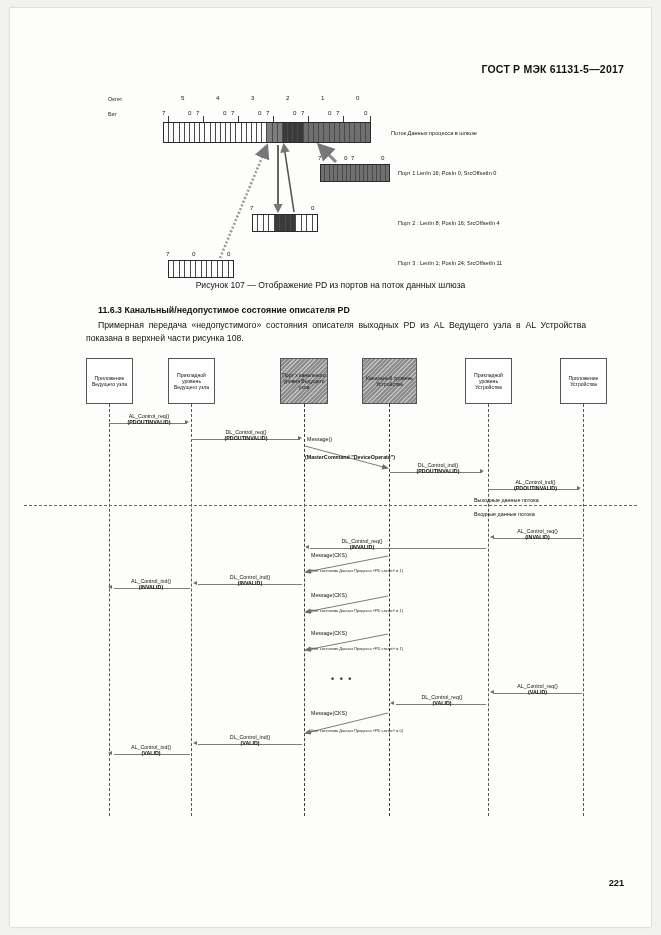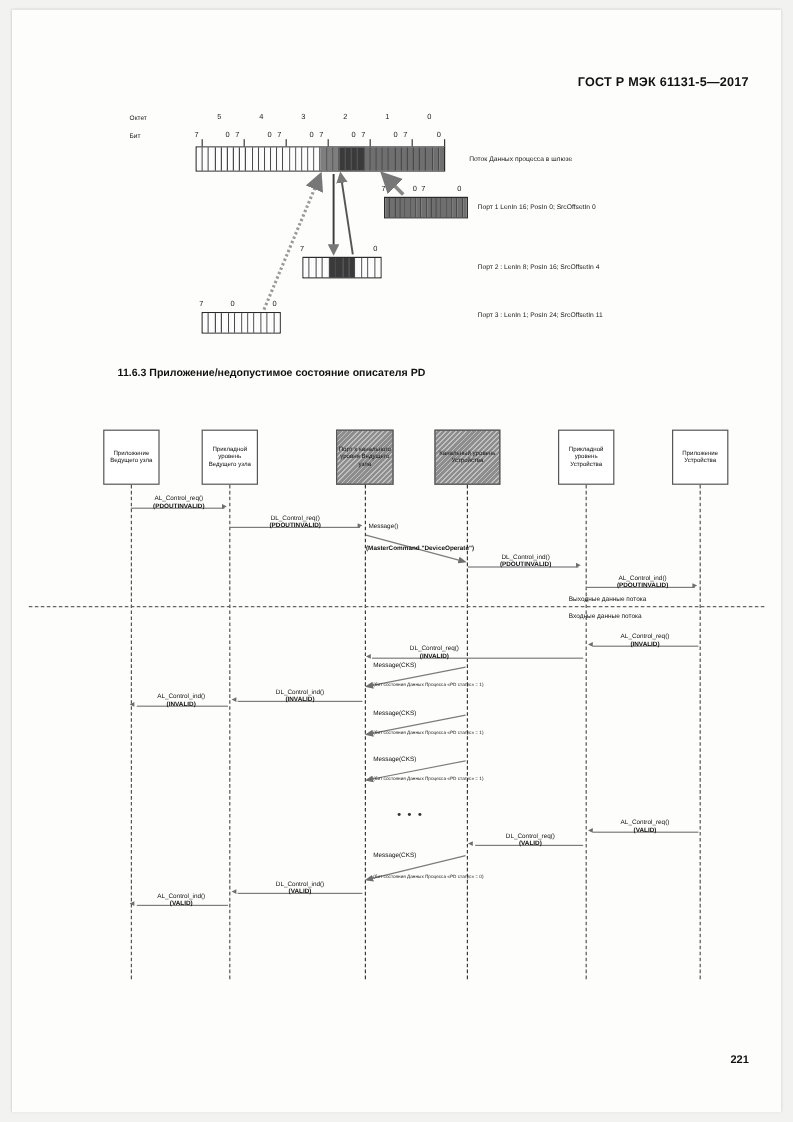--- a/index.html
+++ b/index.html
@@ -238,22 +238,26 @@
       <line x1="186" y1="120" x2="176" y2="54" stroke="#555" stroke-width="1.6" marker-end="url(#ah)"></line>
       <line x1="170" y1="53" x2="170" y2="118" stroke="#3b3b3b" stroke-width="1.6" marker-end="url(#ah)"></line>
       <line x1="112" y1="166" x2="158" y2="56" stroke="#9a9a9a" stroke-width="2.6" stroke-dasharray="2 2" marker-end="url(#ah)"></line>
     </svg>
 
     <div class="lbl" style="left:290px;top:78px;">Порт 1   LenIn 16; PosIn 0; SrcOffsetIn 0</div>
     <div class="lbl" style="left:290px;top:128px;">Порт 2 : LenIn 8; PosIn 16; SrcOffsetIn 4</div>
     <div class="lbl" style="left:290px;top:168px;">Порт 3 : LenIn 1; PosIn 24; SrcOffsetIn 11</div>
   </div>
 
-
-  <div class="h3">11.6.3 Приложение/недопустимое состояние описателя PD</div>
+  <div class="figcap" style="top:272px;">Рисунок 107 — Отображение PD из портов на поток данных шлюза</div>
+
+  <div class="h3">11.6.3 Канальный/недопустимое состояние описателя PD</div>
+  <div class="para">
+    <span class="ind">Примерная передача «недопустимого» состояния описателя выходных PD из AL Ведущего узла в AL Устройства показана в верхней части рисунка 108.</span>
+  </div>
 
   <div class="fig108">
 
     <div class="box" style="left:62px;top:2px;width:47px;height:46px;">Приложение Ведущего узла</div>
     <div class="box" style="left:144px;top:2px;width:47px;height:46px;">Прикладной уровень Ведущего узла</div>
     <div class="box shaded" style="left:256px;top:2px;width:48px;height:46px;">Порт x канального уровня Ведущего узла</div>
     <div class="box shaded" style="left:338px;top:2px;width:55px;height:46px;">Канальный уровень Устройства</div>
     <div class="box" style="left:441px;top:2px;width:47px;height:46px;">Прикладной уровень Устройства</div>
     <div class="box" style="left:536px;top:2px;width:47px;height:46px;">Приложение Устройства</div>
 

